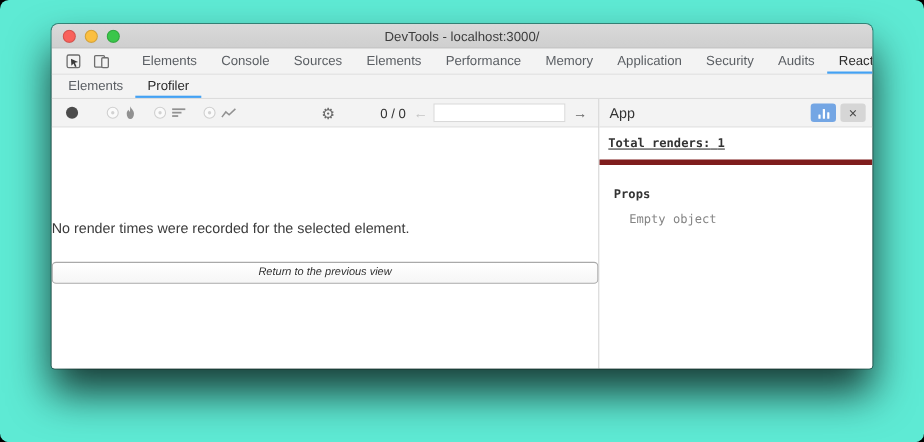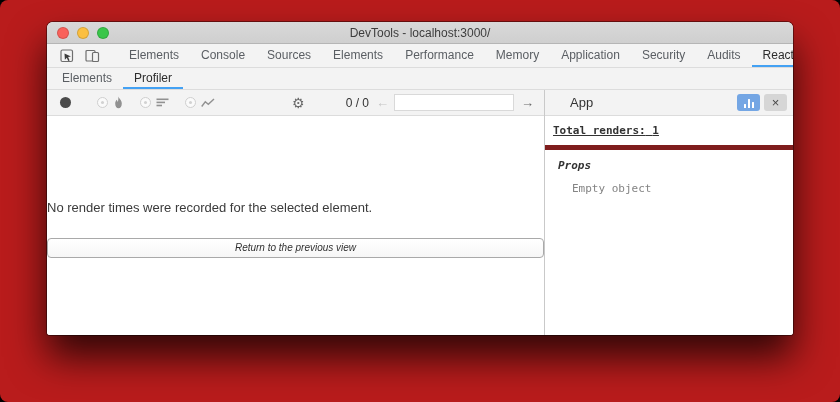--- a/index.html
+++ b/index.html
@@ -1,19 +1,19 @@
 <!DOCTYPE html>
 <html style="--accent-blue: #43a1f3; --record: #4b4b4b; --panel-button-blue: #74a6e4; --traffic-red: #f9615b; --traffic-yellow: #fbbf40; --traffic-green: #3ac64a;"><head>
 <meta charset="utf-8">
 <style>
   * { margin:0; padding:0; box-sizing:border-box; }
   html,body { width:840px; height:402px; }
   body { background:#000; font-family:"Liberation Sans", sans-serif; position:relative; overflow:hidden; }
 
-  .stage { position:absolute; inset:0; background:#b91c1c; border-radius:8px;padding-left:32px; }
+  .stage { position:absolute; inset:0; background:#5eead4; border-radius:8px;padding-left:32px; }
 
   .window { position:absolute; left:47px; top:22px; width:746px; height:313px;
             background:#fff; border-radius:6px 6px 3px 3px; overflow:hidden;
             box-shadow:0 22px 38px rgba(0,0,0,.75), 0 0 0 1px rgba(0,0,0,.4); }
 
   
   .titlebar { height:22px; background:linear-gradient(#d9d9d9,#cfcfcf); border-bottom:1px solid #b5b5b5;
               position:relative; display:flex; align-items:center; justify-content:center; }
   .title { font-size:12px; color:#3d3d3d; }
   .traffic { position:absolute; left:10px; top:0; height:100%; display:flex; align-items:center; gap:8px; }
@@ -57,32 +57,32 @@
 
   .main { flex:1; background:#fff; display:flex; flex-direction:column; padding-top:84px; }
   .empty-msg { font-size:13px; color:#3b3b3b; }
   .return-btn { margin-top:23px; font-size:10px; color:#303030; background:linear-gradient(#ffffff,#f6f6f6);
                 border:1px solid #a9a9a9; border-radius:4px; padding:3px 10px 4px; font-family:inherit; cursor:pointer;font-style:italic; }
 
   
   .right-col { flex:1; border-left:1px solid #c9c9c9; display:flex; flex-direction:column; }
   .right-header { height:26px; background:#f3f3f3; border-bottom:1px solid #dcdcdc;
                   display:flex; align-items:center; padding:0 6px 0 9px; }
-  .app-title { font-size:13px; color:#333; flex:1;margin-left:16px; }
+  .app-title { font-size:13px; color:#333; flex:1; }
   .hdr-btn { width:23px; height:17px; border-radius:3px; display:flex; align-items:center; justify-content:center;
              margin-left:4px; cursor:pointer; }
   .hdr-btn.blue { background:var(--panel-button-blue); }
   .bars { display:flex; align-items:flex-end; gap:2px; height:10px; }
   .bars span { width:2px; background:#fff; border-radius:0.5px; }
   .bars span:nth-child(1){ height:4px; } .bars span:nth-child(2){ height:9px; } .bars span:nth-child(3){ height:6px; }
   .hdr-btn.gray { background:#d6d6d6; color:#474747; font-size:13px; line-height:1; }
 
   .right-content { flex:1; background:#fff; font-family:"DejaVu Sans Mono", monospace; font-size:11px; padding-top:8px; }
   .total-renders { padding:0 8px 8px; border-bottom:5px solid #7f1d1d; font-weight:bold; color:#333;text-decoration:underline; }
-  .props-label { margin:9px 0 0 13px; font-weight:bold; color:#333;font-style:italic; }
+  .props-label { margin:20px 0 0 13px; font-weight:bold; color:#333; }
   .props-value { margin:10px 0 0 27px; color:#848484; }
 </style>
 </head>
 <body>
 
 <div class="stage">
   <div class="window">
 
     <div class="titlebar">
       <div class="traffic">

